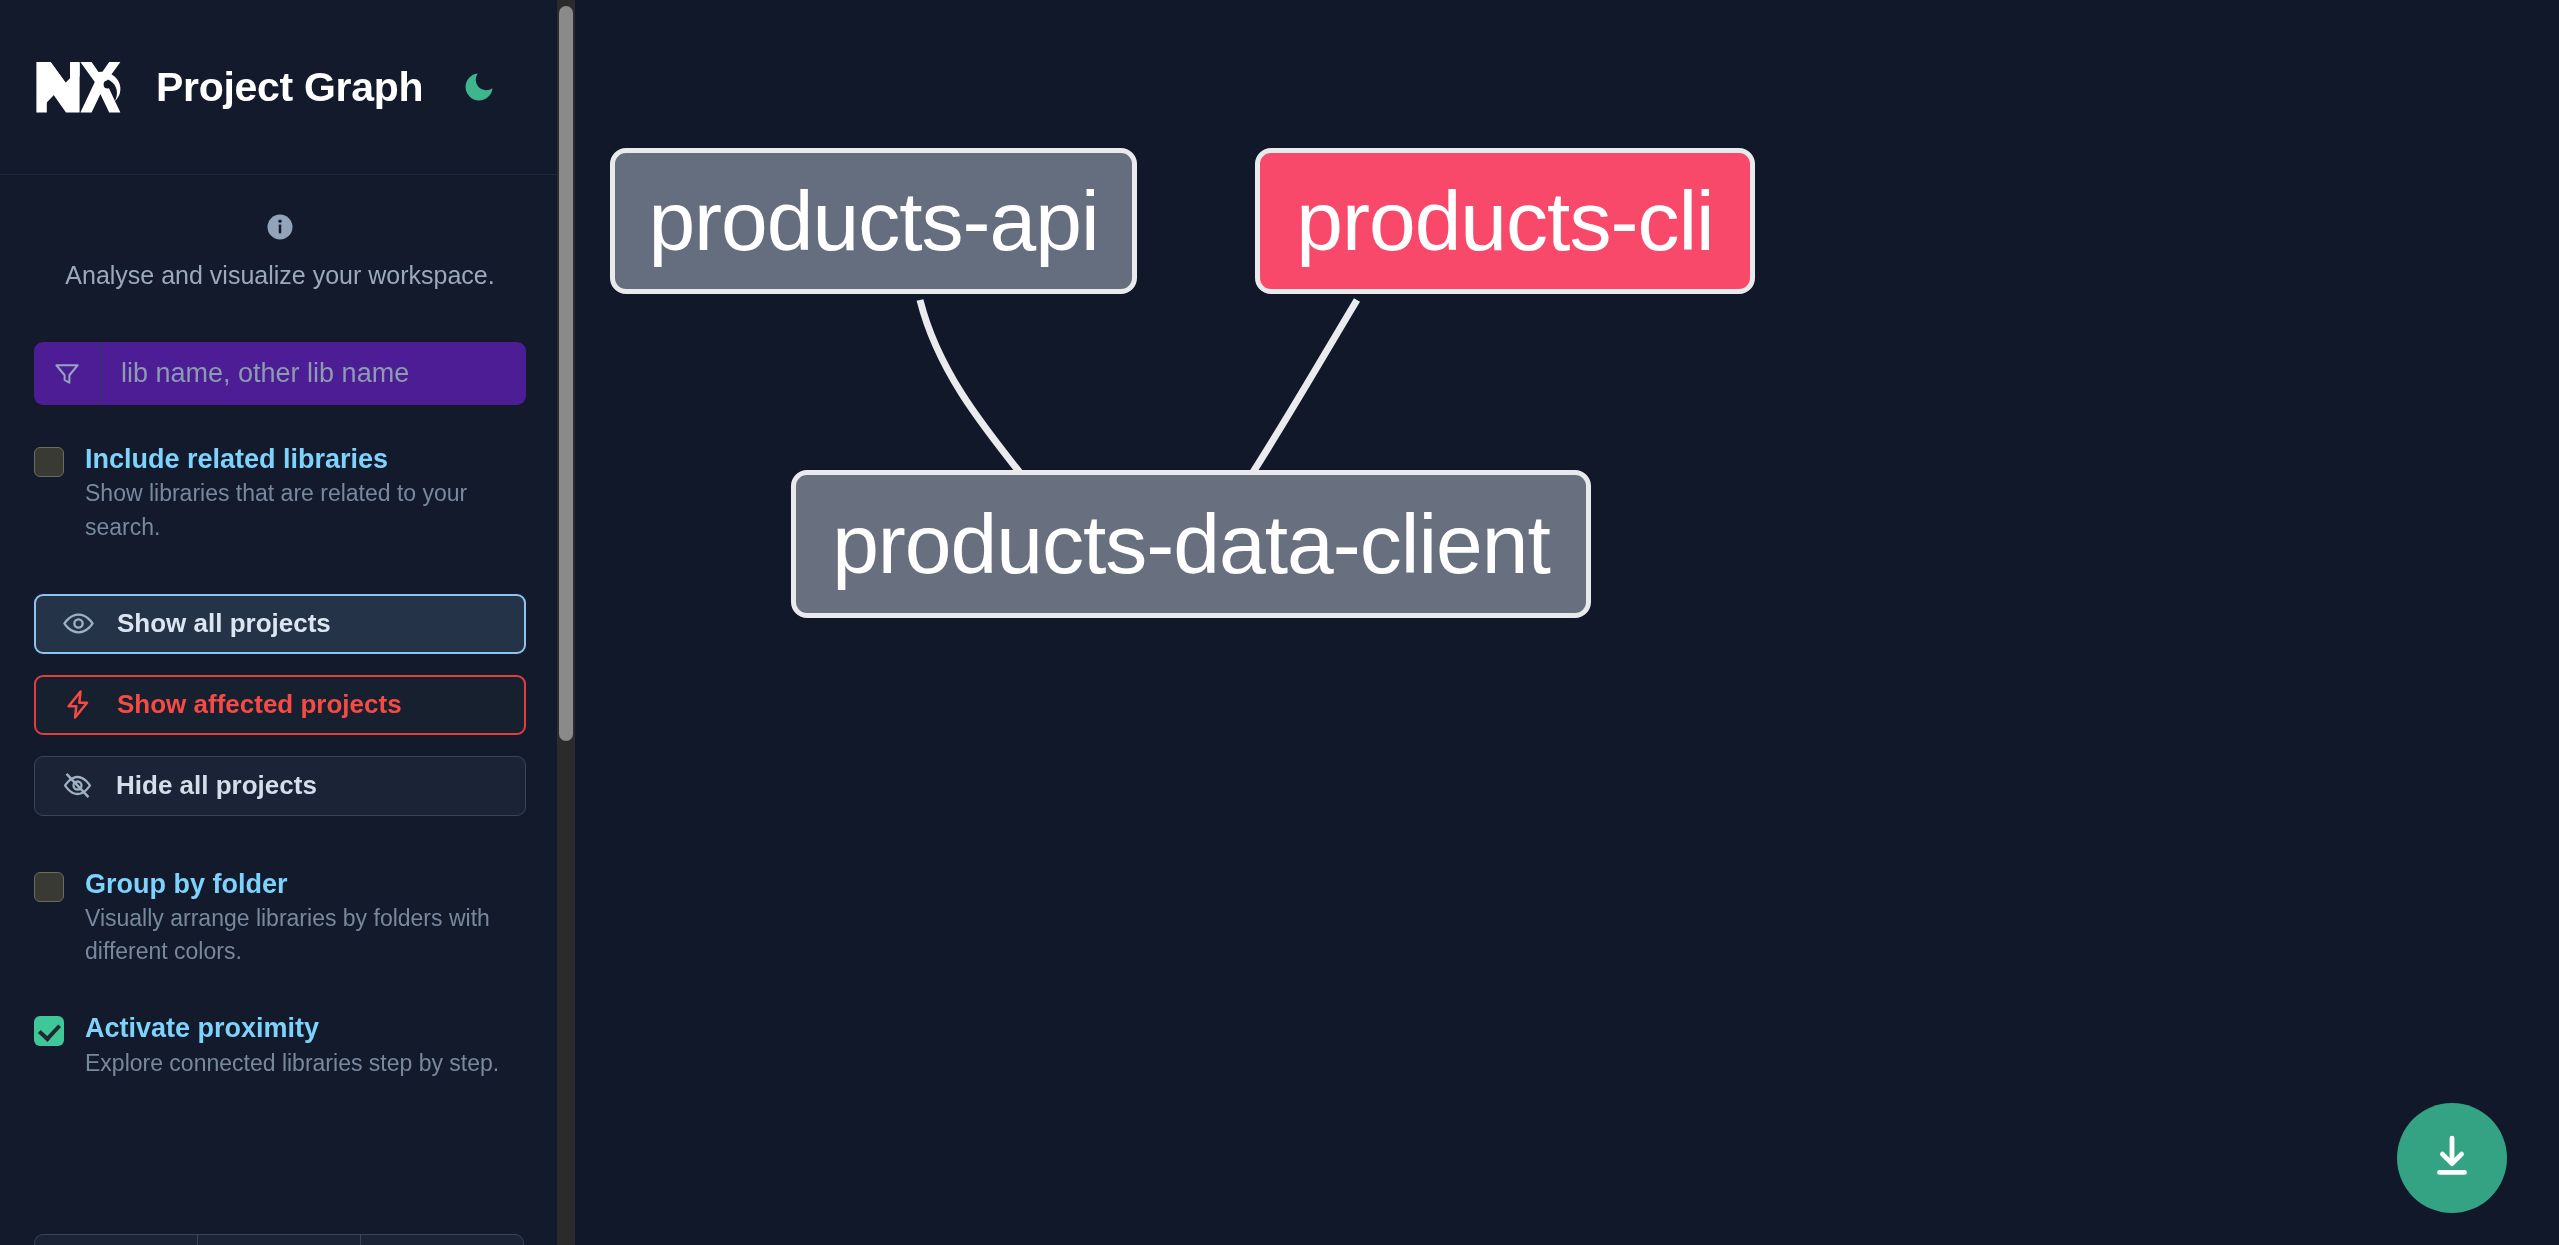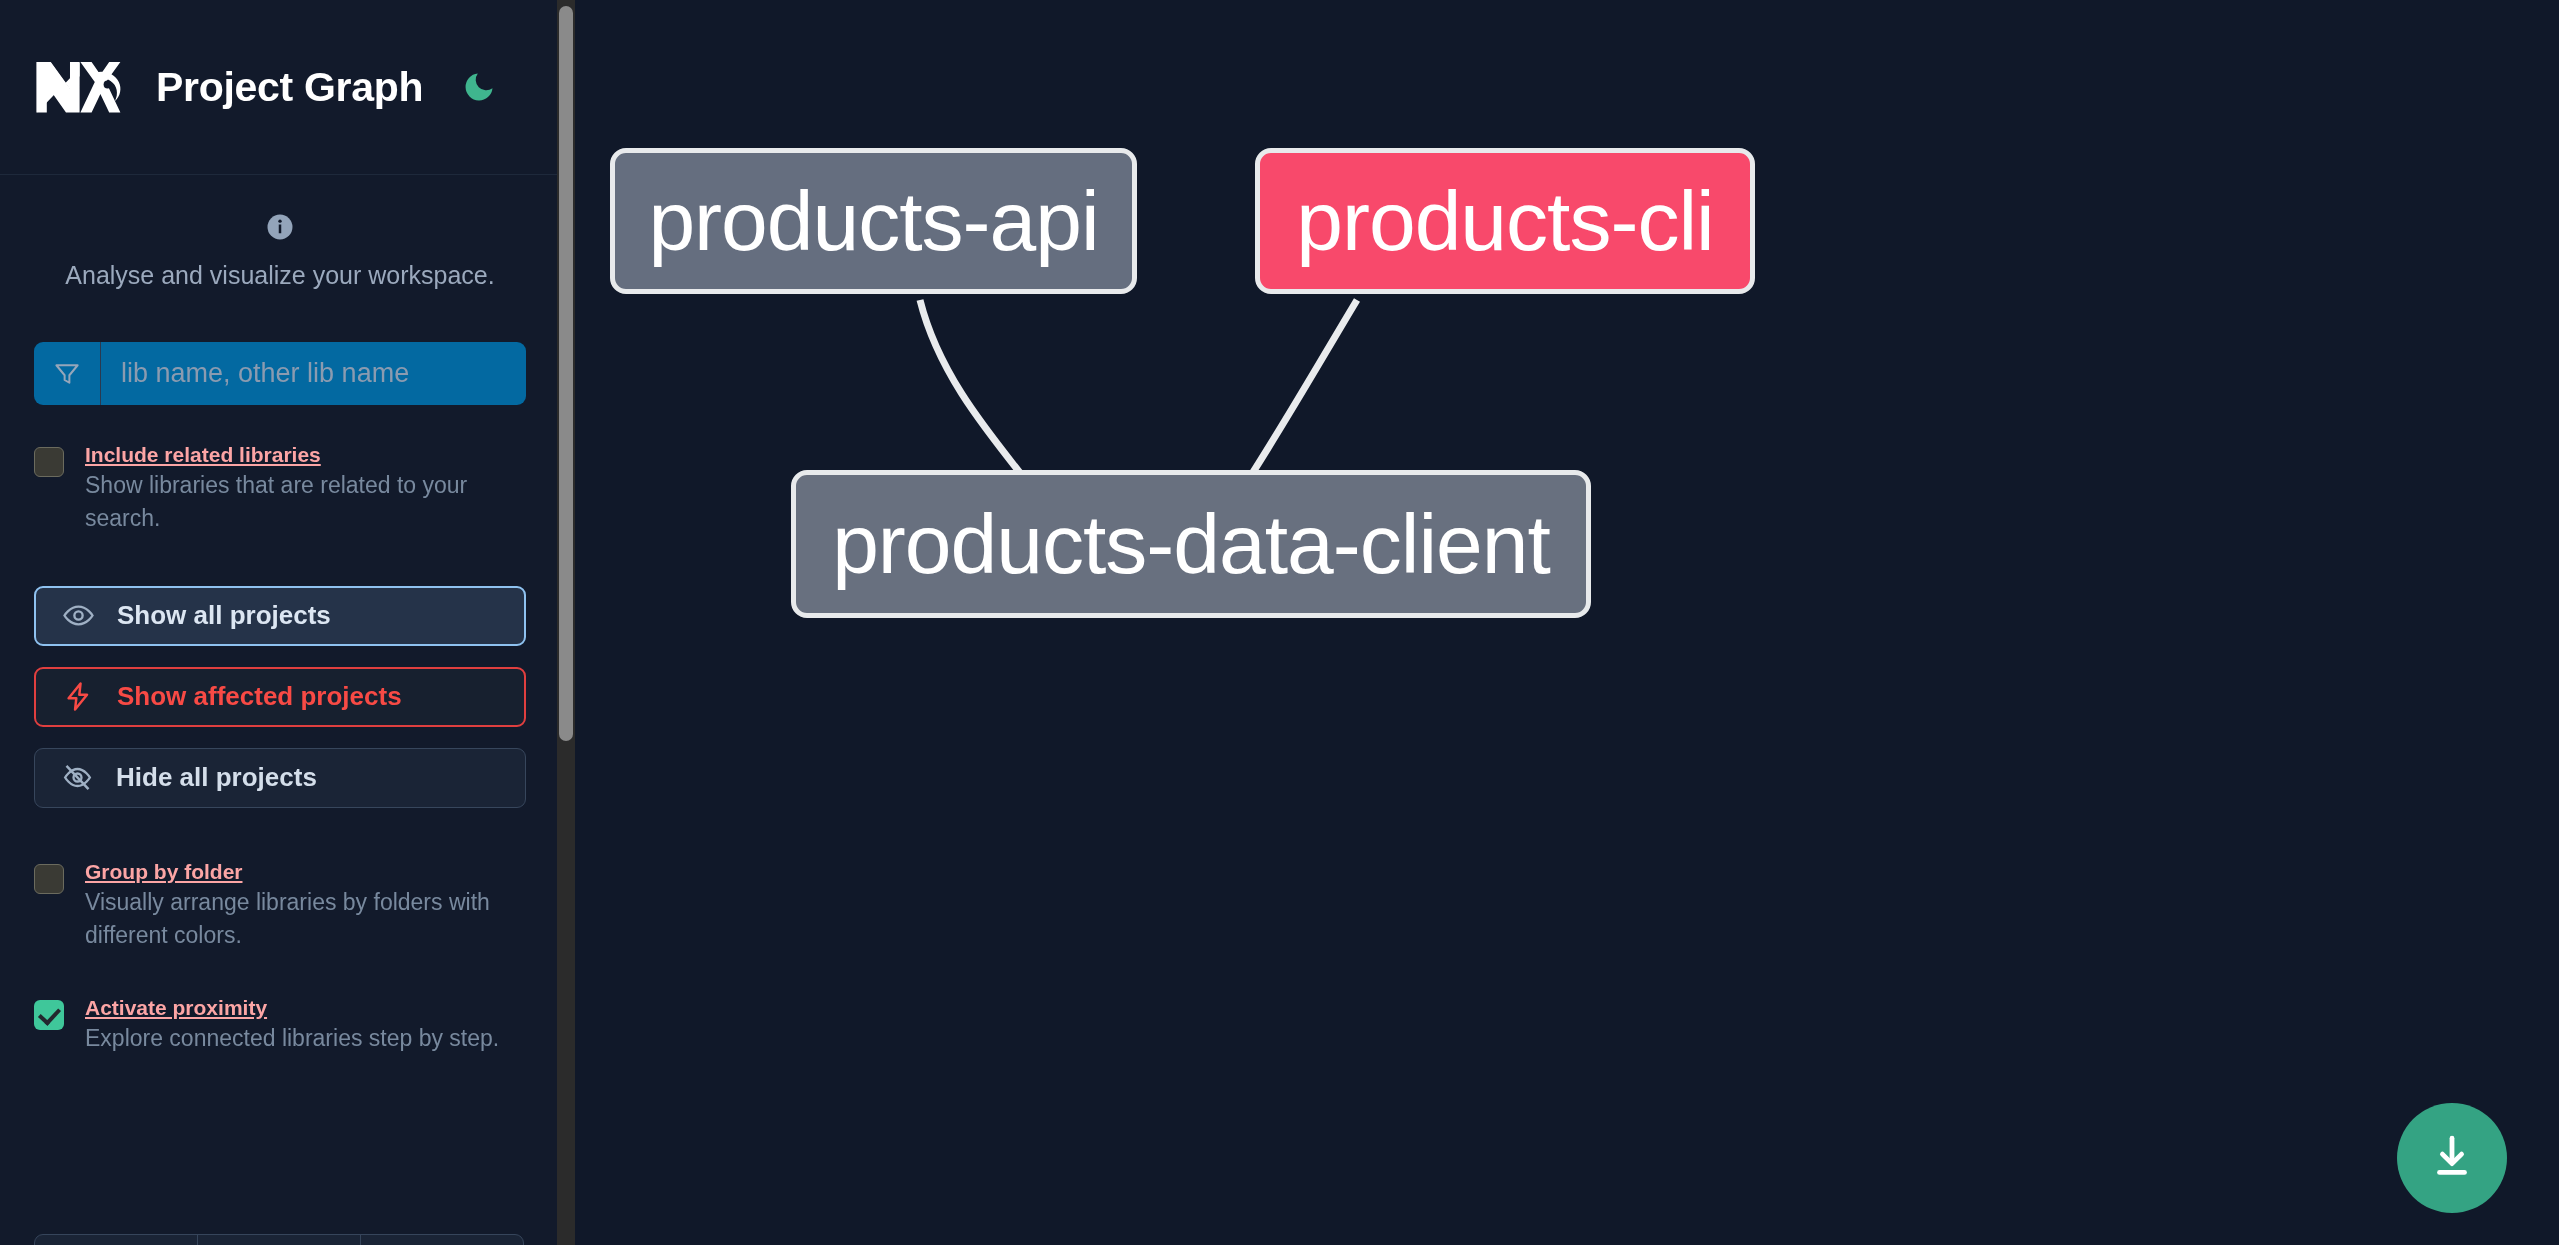--- a/index.html
+++ b/index.html
@@ -74,21 +74,21 @@
     font-weight: 400;
     white-space: nowrap;
   }
 
   
   .sb-search-wrap { padding: 52px 34px 0 34px; }
   .search-box {
     display: flex;
     align-items: center;
     height: 63px;
-    background: #0369a1;
+    background: #4c1d95;
     border-radius: 9px;
     overflow: hidden;
   }
   .search-icon-cell {
     width: 67px;
     height: 100%;
     display: flex;
     align-items: center;
     justify-content: center;
     border-right: 1px solid #2B3A50;
@@ -133,26 +133,25 @@
     content: "";
     position: absolute;
     left: 9px; top: 4px;
     width: 9px; height: 16px;
     border: solid #23282E;
     border-width: 0 4.5px 4.5px 0;
     transform: rotate(43deg);
   }
   .cb-text { display: flex; flex-direction: column; }
   .cb-label {
-    color: #fca5a5;
-    font-size: 21px;
+    color: #7dd3fc;
+    font-size: 27px;
     font-weight: 700;
     line-height: 1.35;
     white-space: nowrap;
-    text-decoration: underline;
   }
   .cb-desc {
     color: #78899E;
     font-size: 23px;
     font-weight: 400;
     line-height: 1.44;
     max-width: 455px;
   }
 
   

